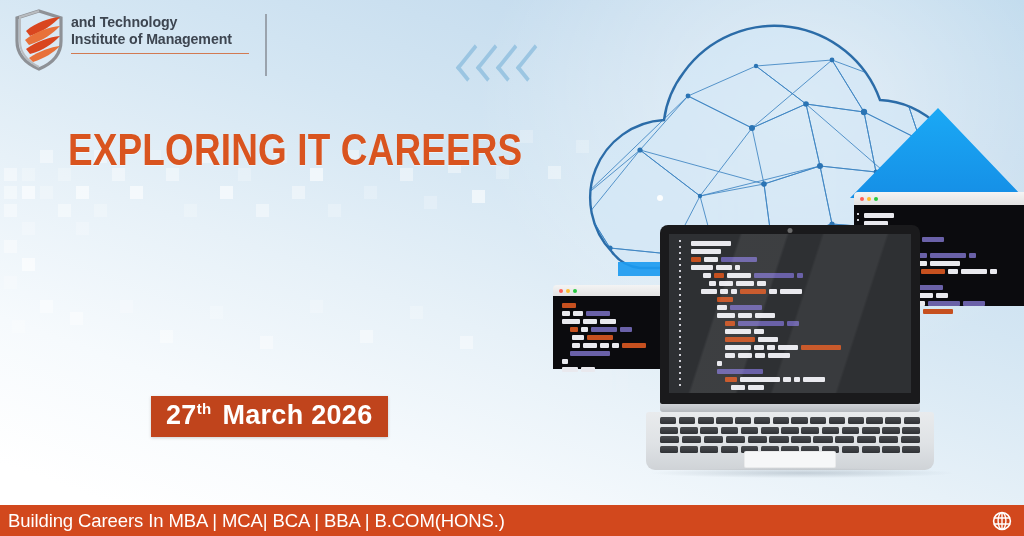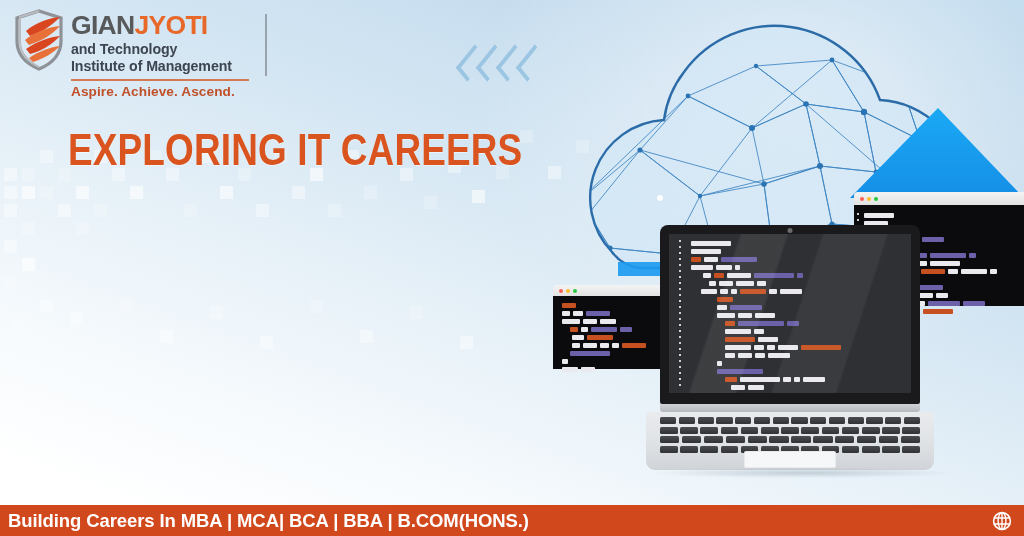--- a/index.html
+++ b/index.html
@@ -129,21 +129,21 @@
     white-space:nowrap;
   }
 
   
   .footer {
     position:absolute; left:0; bottom:0; width:1024px; height:31px;
     background:#d2481d; display:flex; align-items:center;
     color:#ffffff; overflow:hidden;
   }
   .footer-left {
-    font-size:18.5px; font-weight:bold; letter-spacing:-0.1px;
+    font-size:18.5px; font-weight:normal; letter-spacing:-0.1px;
     margin-left:8px; white-space:nowrap;
   }
   .footer-right {
     margin-left:auto; display:flex; align-items:center;
     gap:26px; margin-right:12px; white-space:nowrap;
   }
   .f-item { display:flex; align-items:center; gap:7px; }
   .f-phone-txt { font-size:17.5px; letter-spacing:.2px; }
   .f-web-txt { font-size:18.5px; font-weight:bold; letter-spacing:-0.1px; }
   .f-ico { width:20px; height:20px; flex:none; display:block; }
@@ -693,43 +693,42 @@
   <div class="logo-row">
     <svg class="shield" viewBox="0 0 50 62">
       <path d="M25,2 L47,9 L47,32 C47,46 37,55 25,60 C13,55 3,46 3,32 L3,9 Z" fill="none" stroke="#8e9196" stroke-width="3.2"></path>
       <path d="M25,2 L6,8 L6,32 C6,45 15,53 25,58" fill="none" stroke="#b9bcc0" stroke-width="2"></path>
       <path d="M12,22 C22,13 36,9 46,8 C38,16 30,22 16,27 Z" fill="#d9461f"></path>
       <path d="M11,31 C22,22 36,18 46,17 C38,25 30,31 15,36 Z" fill="#e8713a"></path>
       <path d="M12,40 C23,32 36,28 46,27 C38,35 30,41 16,45 Z" fill="#d9461f"></path>
       <path d="M15,49 C25,42 37,38 46,37 C39,44 31,49 19,53 Z" fill="#e8713a"></path>
     </svg>
     <div class="brand">
-      <div class="brand-title"><span class="gian">GIAN</span><span class="jyoti">JYOTI</span></div>
       <div class="brand-sub">
         <div>and Technology</div>
         <div>Institute of Management</div>
       </div>
       <div class="brand-rule"></div>
-      <div class="brand-tag">Aspire. Achieve. Ascend.</div>
     </div>
 
     <div class="divider"></div>
 
   </div>
 
   <div class="chevrons">
     <span class="chev"></span>
     <span class="chev"></span>
     <span class="chev"></span>
     <span class="chev"></span>
   </div>
 
   <div class="kicker">EXPLORING IT CAREERS</div>
 
 
+  <div class="date-badge"><span>27</span><sup>th</sup><span class="mon">March 2026</span></div>
 
 
   <div class="footer">
     <div class="footer-left">Building Careers In MBA | MCA| BCA | BBA | B.COM(HONS.)</div>
     <div class="footer-right">
       <div class="f-item">
         <svg class="f-ico" viewBox="0 0 20 20">
           <circle cx="10" cy="10" r="8.4" fill="none" stroke="#ffffff" stroke-width="1.6"></circle>
           <ellipse cx="10" cy="10" rx="3.9" ry="8.4" fill="none" stroke="#ffffff" stroke-width="1.4"></ellipse>
           <path d="M1.8,7 H18.2 M1.8,13 H18.2 M10,1.6 V18.4" stroke="#ffffff" stroke-width="1.4" fill="none"></path>

